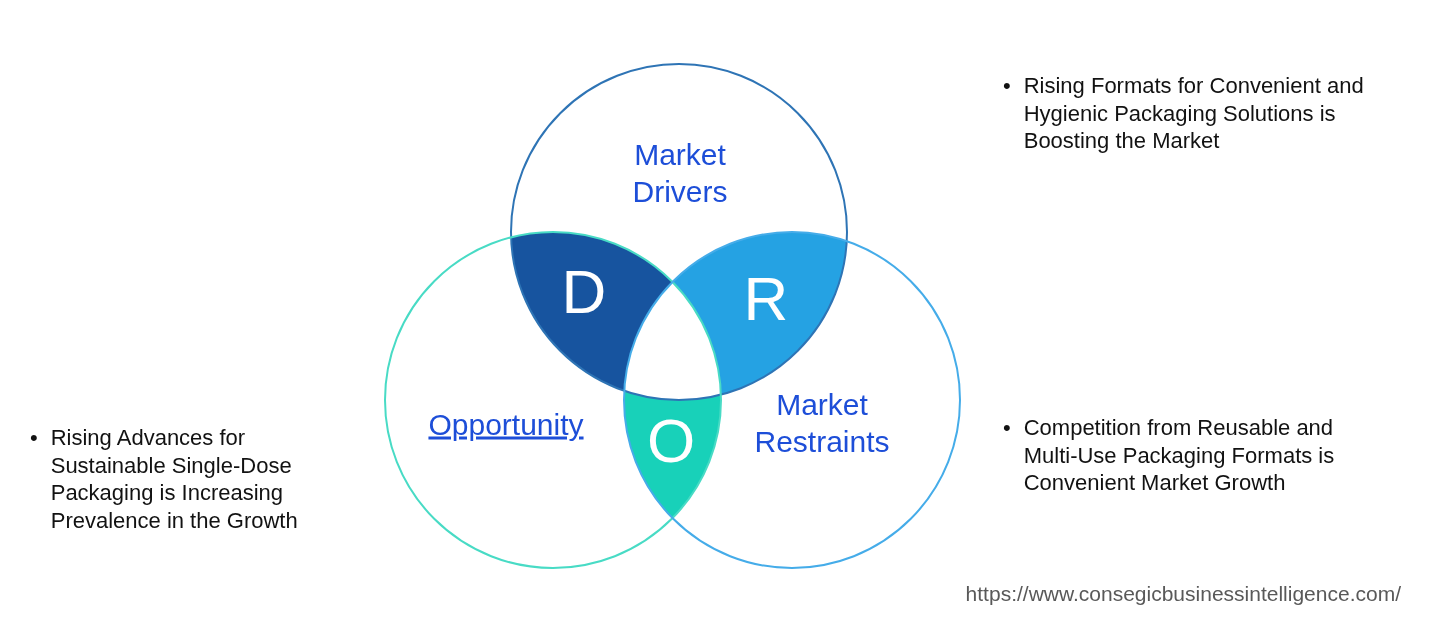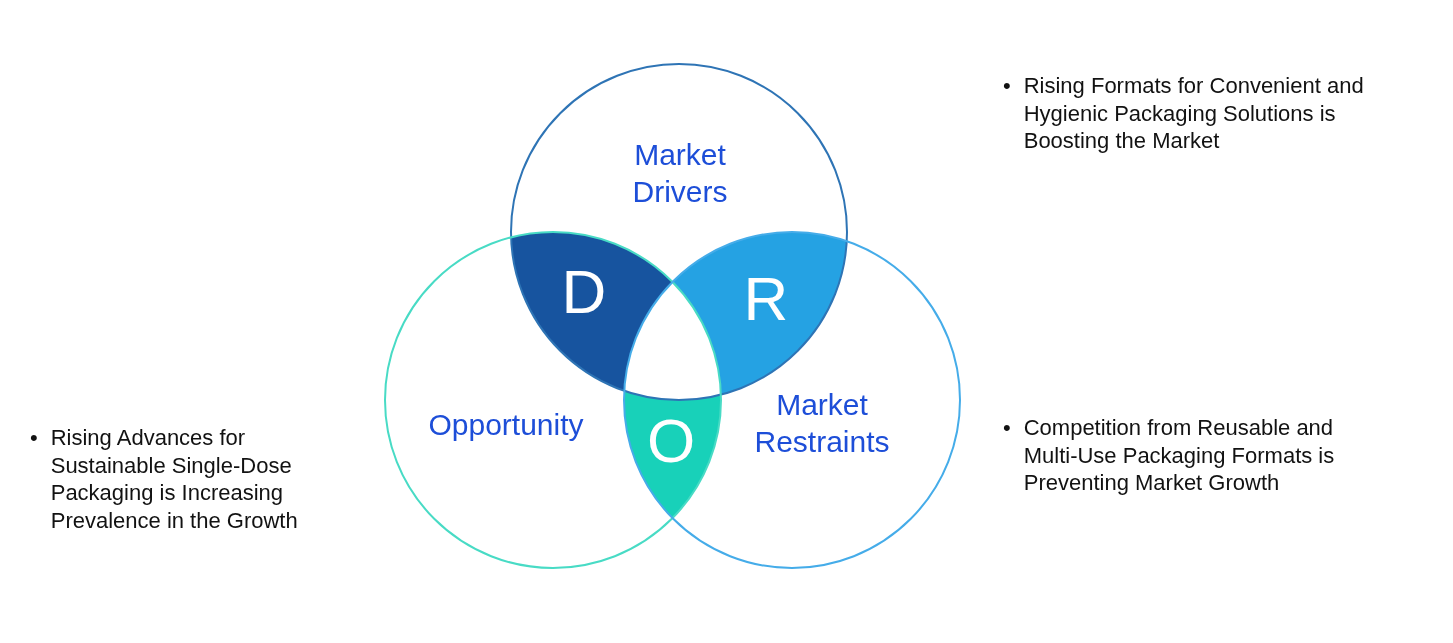--- a/index.html
+++ b/index.html
@@ -100,21 +100,21 @@
     <circle cx="553" cy="400" r="168" fill="none" stroke-width="2" stroke="#48DBC5"></circle>
     <circle cx="792" cy="400" r="168" fill="none" stroke-width="2" stroke="#45ACE9"></circle>
   </svg>
 
   <div class="lens-letter" style="left:584px; top:292px;">D</div>
   <div class="lens-letter" style="left:766px; top:299px;">R</div>
   <div class="lens-letter" style="left:671px; top:441px;">O</div>
 
   <div class="circle-label" style="left:680px; top:173px;">Market
 Drivers</div>
-  <div class="circle-label" style="left:506px; top:424px;">Opportunity</div>
+  <div class="circle-label" style="left:506px; top:424px;text-decoration:underline;">Opportunity</div>
   <div class="circle-label" style="left:822px; top:423px;">Market
 Restraints</div>
 
   <div class="annotation" style="left:30px; top:424px;">
     <span class="bullet">•</span>
     <span class="annotation-text">Rising Advances for
 Sustainable Single-Dose
 Packaging is Increasing
 Prevalence in the Growth</span>
   </div>
@@ -123,17 +123,18 @@
     <span class="bullet">•</span>
     <span class="annotation-text">Rising Formats for Convenient and
 Hygienic Packaging Solutions is
 Boosting the Market</span>
   </div>
 
   <div class="annotation" style="left:1003px; top:414px;">
     <span class="bullet">•</span>
     <span class="annotation-text">Competition from Reusable and
 Multi-Use Packaging Formats is
-Preventing Market Growth</span>
+Convenient Market Growth</span>
   </div>
 
+  <a class="footer-url" href="#">https://www.consegicbusinessintelligence.com/</a>
 
 </div>
 
 </body></html>

